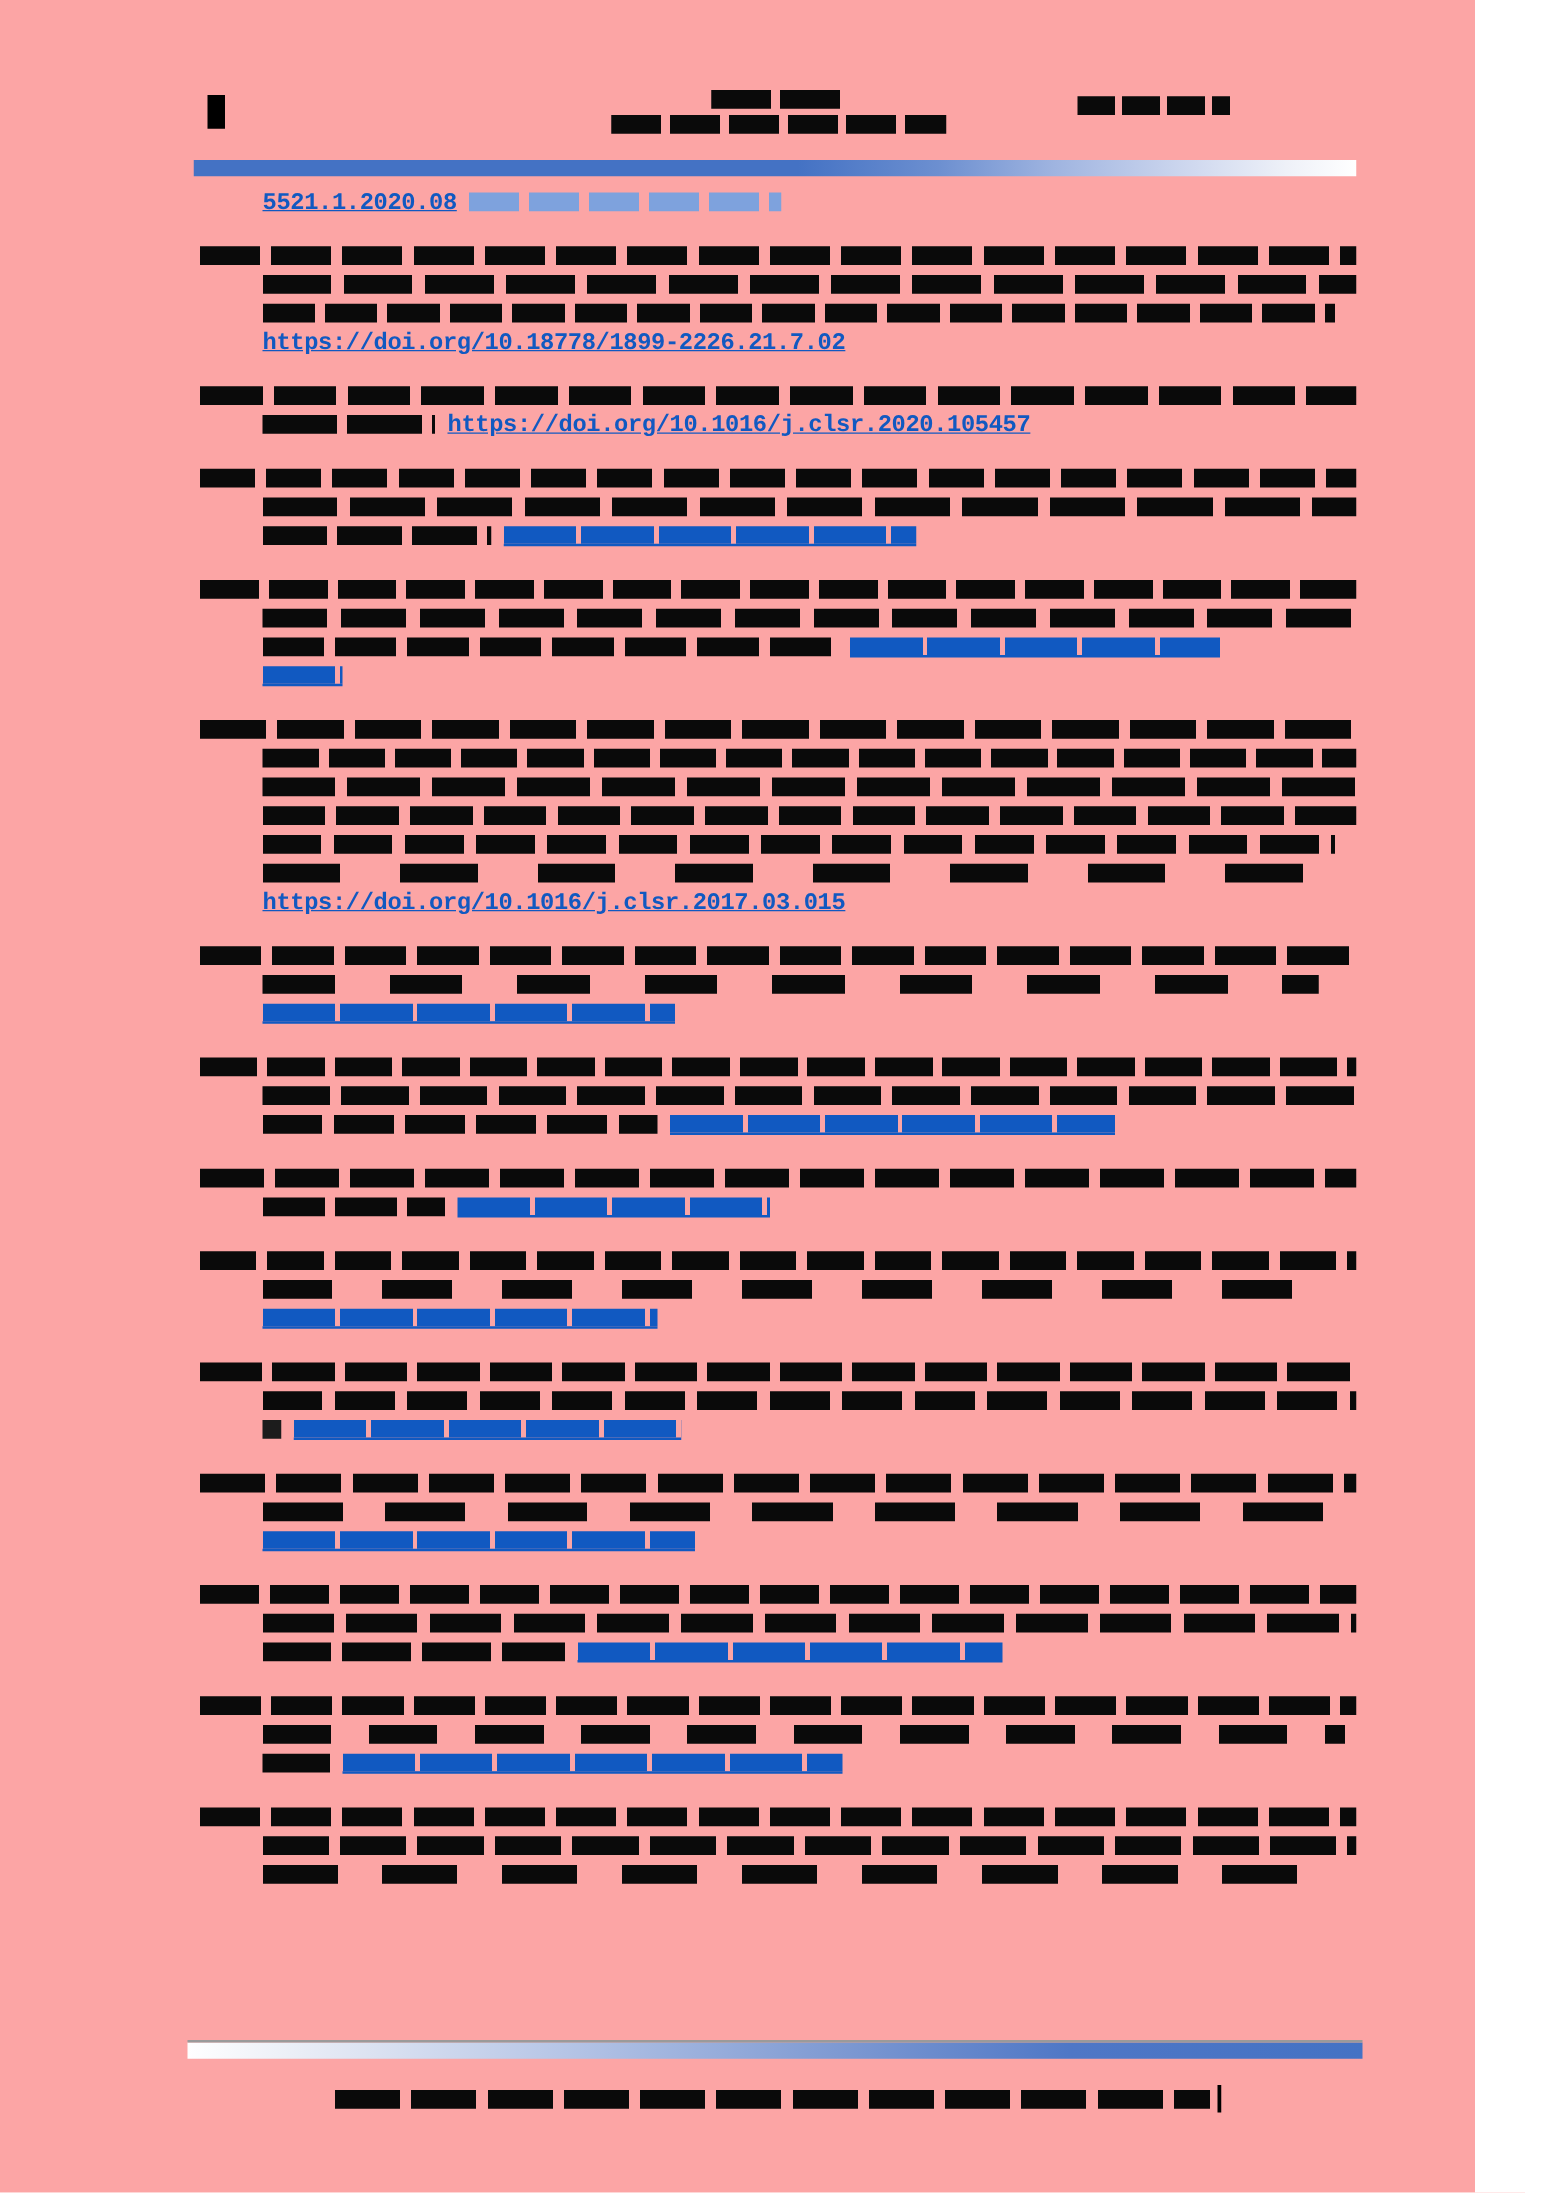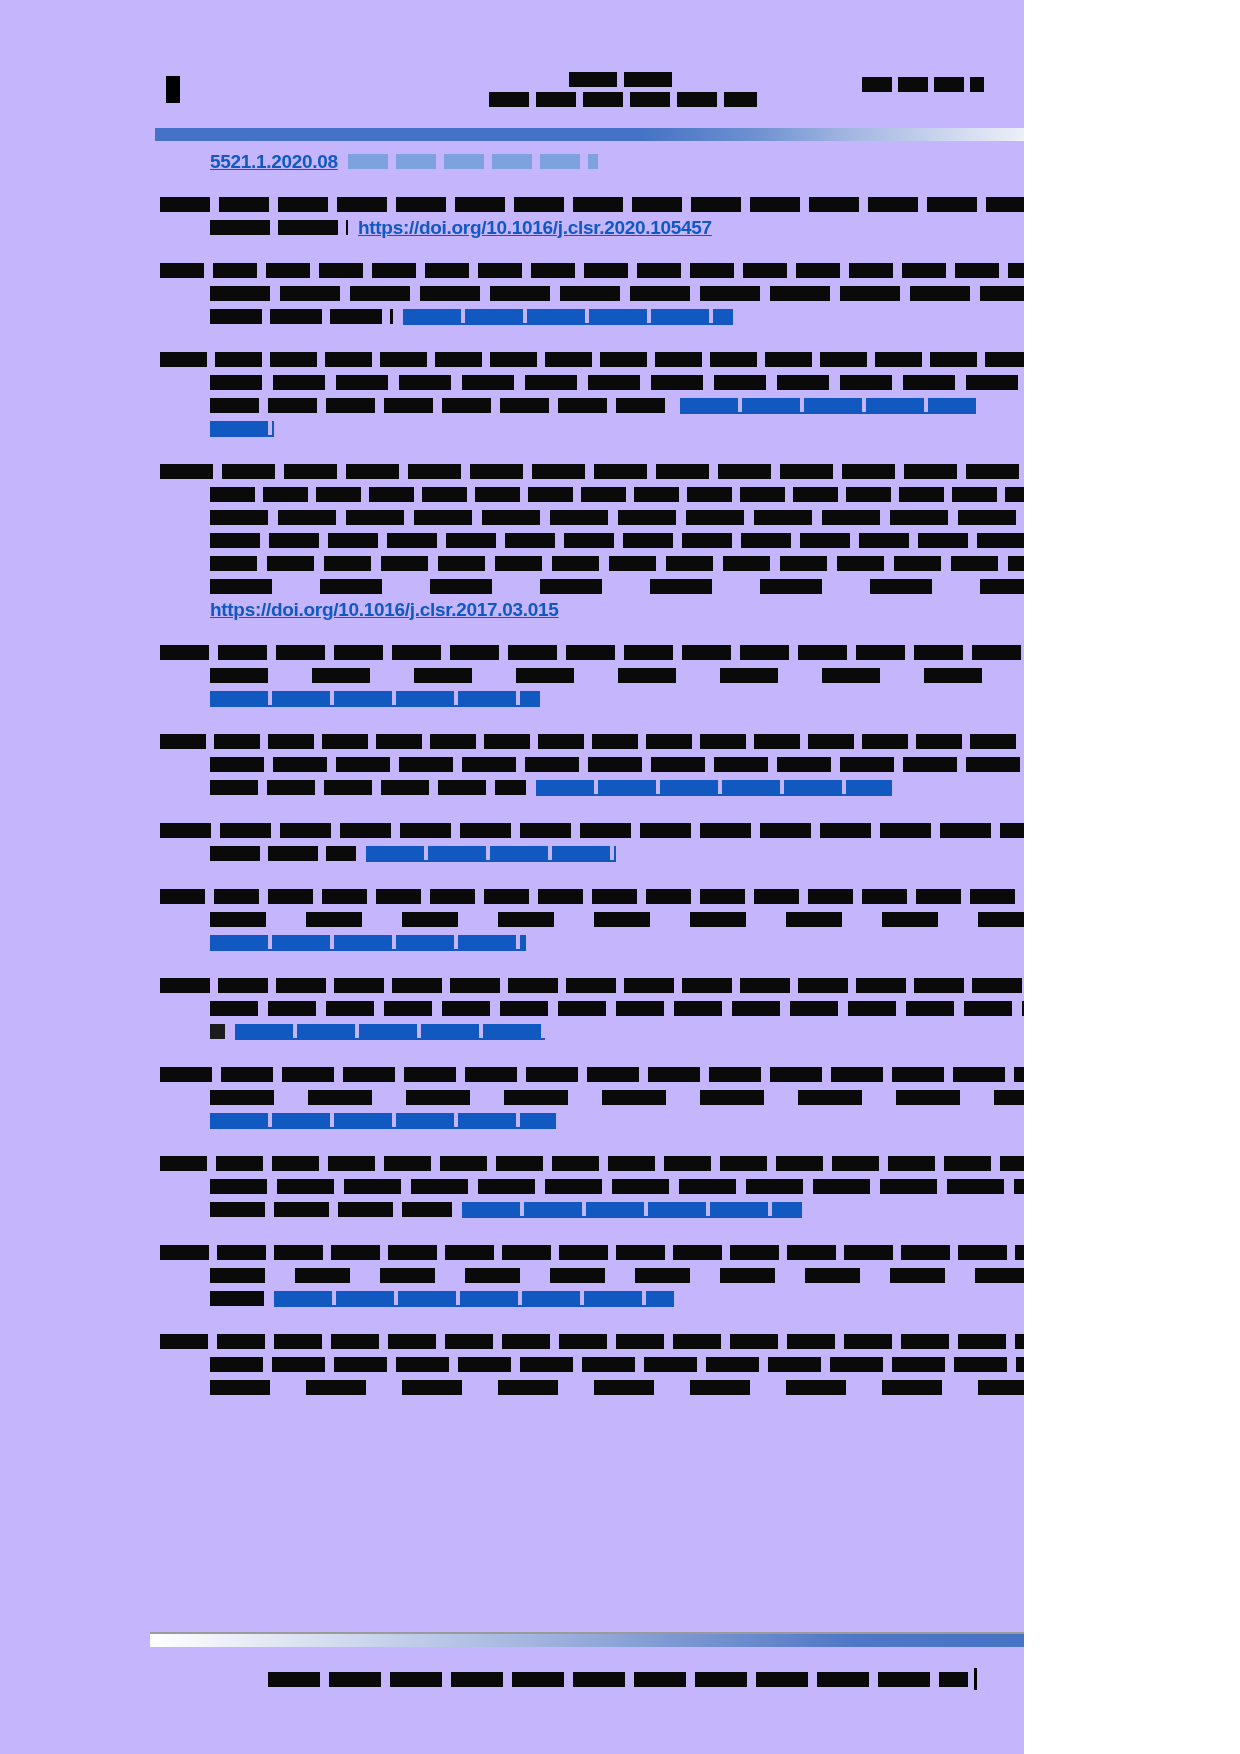--- a/index.html
+++ b/index.html
@@ -1,17 +1,17 @@
 <!DOCTYPE html>
 <html><head>
 <meta charset="utf-8">
 <style>
   html,body{margin:0;padding:0;background:#ffffff;}
-  .page{position:relative;width:1024px;height:1754px;background:#c4b5fd;overflow:hidden;
-        font-family:Liberation Sans, sans-serif;}
+  .page{position:relative;width:1180px;height:1754px;background:#fca5a5;overflow:hidden;
+        font-family:Liberation Mono, monospace;}
   
   .hdr-mark{position:absolute;left:166px;top:76px;width:14px;height:27px;background:#000;}
   .hdr-center{position:absolute;left:160px;top:72px;width:925px;display:flex;flex-direction:column;align-items:center;gap:5px;}
   .hdr-right{position:absolute;left:862px;top:77px;}
   .rule{position:absolute;height:13px;}
   .rule-top{left:155px;top:128px;width:930px;
     background:linear-gradient(90deg,#4472C4 0%,#4472C4 52%,#6c8fd0 64%,#9fb4e0 74%,#ccd6ee 85%,#eef1f8 94%,#ffffff 100%);}
   .rule-bottom{left:150px;top:1632px;width:940px;border-top:2px solid #9a9a9a;
     background:linear-gradient(90deg,#ffffff 0%,#e4e9f4 12%,#b6c5e6 32%,#7f9ad2 55%,#4f77c6 75%,#4472C4 100%);}
   
@@ -44,20 +44,34 @@
 
   <div class="refs" id="refs">
       <div class="ref">
         <div class="line hang">
           <a class="doi">5521.1.2020.08</a>
           <span class="redact" style="width: 250px; background: repeating-linear-gradient(90deg, rgb(126, 162, 221) 0px, rgb(126, 162, 221) 40px, transparent 40px, transparent 48px);"></span>
         </div>
       </div>
       <div class="ref">
         <div class="line">
+          <span class="redact" style="width: 925px; background: repeating-linear-gradient(90deg, rgb(10, 10, 10) 0px, rgb(10, 10, 10) 48px, transparent 48px, transparent 57px);"></span>
+        </div>
+        <div class="line hang">
+          <span class="redact" style="width: 875px; background: repeating-linear-gradient(90deg, rgb(10, 10, 10) 0px, rgb(10, 10, 10) 55px, transparent 55px, transparent 65px);"></span>
+        </div>
+        <div class="line hang">
+          <span class="redact" style="width: 858px; background: repeating-linear-gradient(90deg, rgb(10, 10, 10) 0px, rgb(10, 10, 10) 42px, transparent 42px, transparent 50px);"></span>
+        </div>
+        <div class="line hang">
+          <a class="doi">https://doi.org/10.18778/1899-2226.21.7.02</a>
+        </div>
+      </div>
+      <div class="ref">
+        <div class="line">
           <span class="redact" style="width: 925px; background: repeating-linear-gradient(90deg, rgb(10, 10, 10) 0px, rgb(10, 10, 10) 50px, transparent 50px, transparent 59px);"></span>
         </div>
         <div class="line hang">
           <span class="redact" style="width: 138px; background: repeating-linear-gradient(90deg, rgb(10, 10, 10) 0px, rgb(10, 10, 10) 60px, transparent 60px, transparent 68px);"></span>
           <a class="doi">https://doi.org/10.1016/j.clsr.2020.105457</a>
         </div>
       </div>
       <div class="ref">
         <div class="line">
           <span class="redact" style="width: 925px; background: repeating-linear-gradient(90deg, rgb(10, 10, 10) 0px, rgb(10, 10, 10) 44px, transparent 44px, transparent 53px);"></span>

